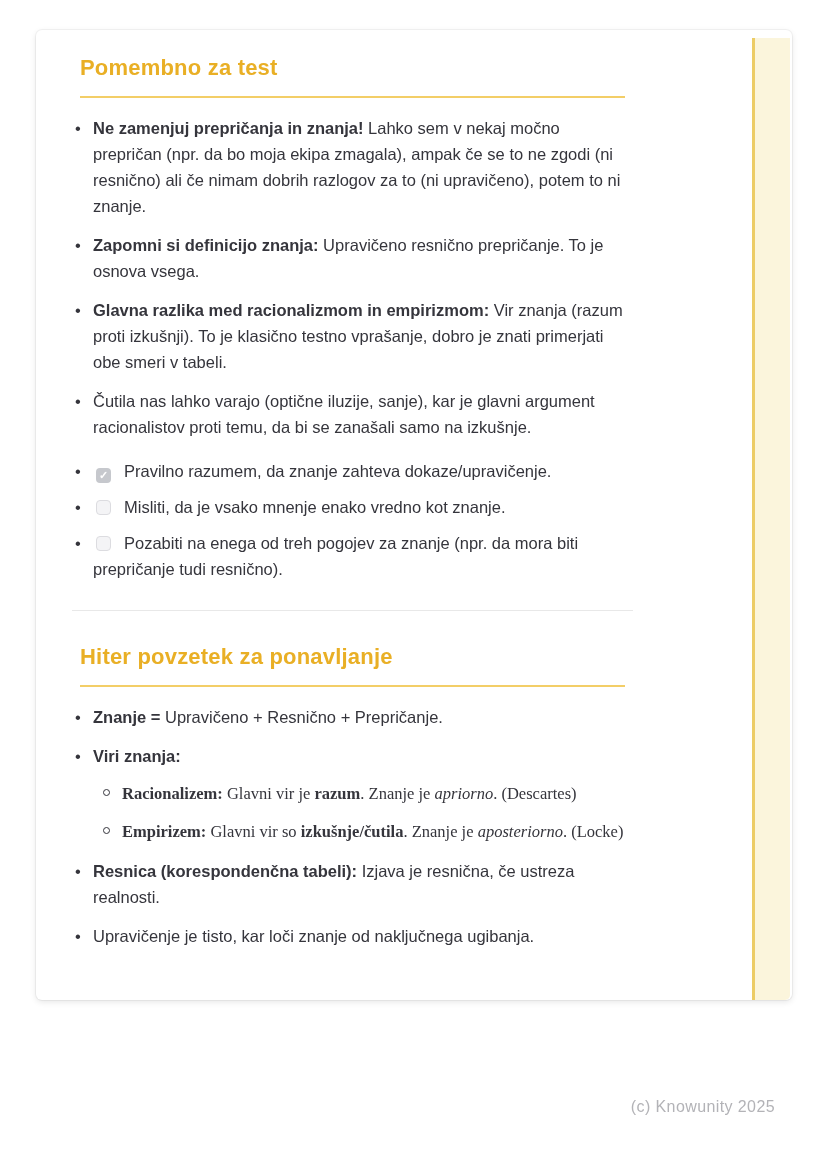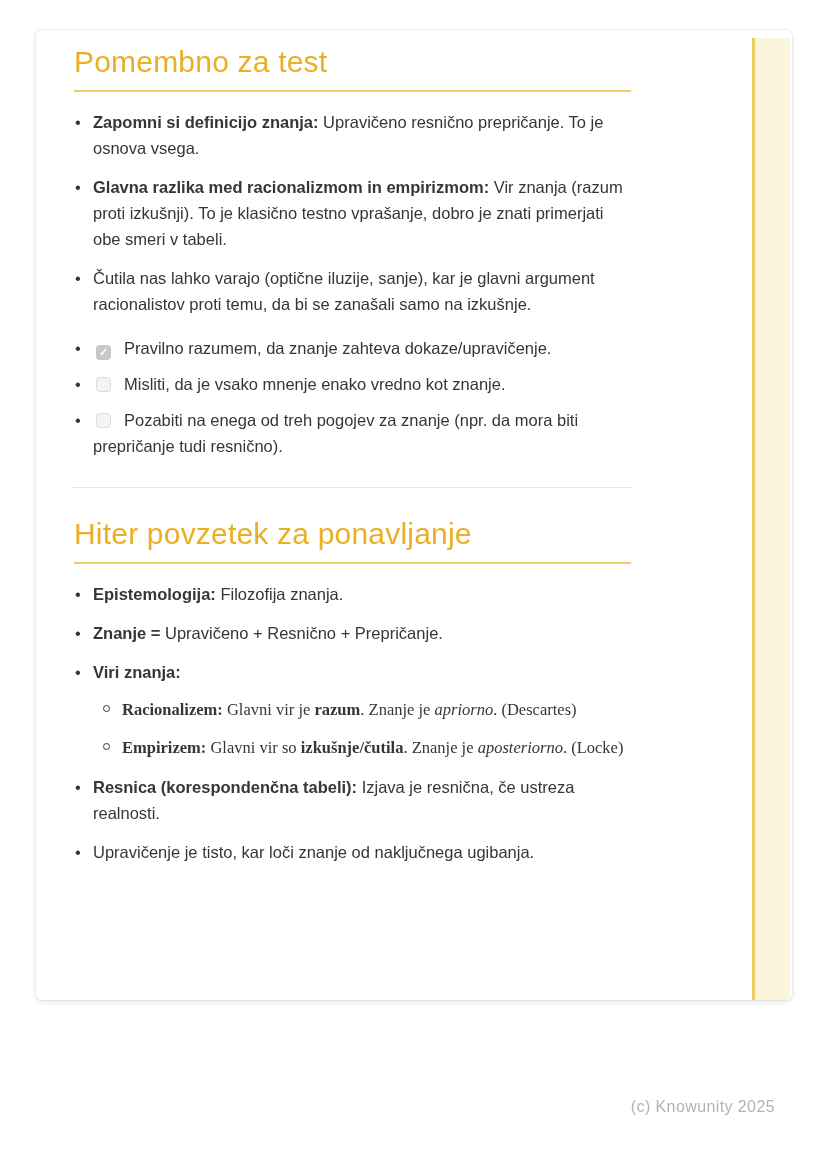--- a/index.html
+++ b/index.html
@@ -27,23 +27,23 @@
   }
   .content {
     position: absolute; left: 36px; top: 0;
     width: 561px;
     padding-top: 14px;
     color: var(--text, #35353C);
     font-size: 16.5px;
     line-height: 26px;
   }
   .section-title {
-    font-size: 30px; line-height: 31px; font-weight: 400;
+    font-size: 22px; line-height: 31px; font-weight: 700;
     color: var(--accent-yellow, #E9AF25);
-    margin: 2px; padding: 0 0 13px 0;
+    margin: 8px; padding: 0 0 13px 0;
     border-bottom: 2px solid var(--underline-yellow, #F3CE67);
     letter-spacing: 0.2px;
   }
   .section-title.mt { margin-top: 30px; }
   .divider {
     border-top: 1px solid var(--divider, #E8E8E8);
     margin-top: 28px;
   }
   .subheading { font-weight: 700; margin-top: 22px; }
   ul { list-style: none; margin: 17px 0 0 0; padding: 0; }
@@ -83,33 +83,33 @@
 </style>
 </head>
 <body>
 
 <div class="canvas">
   <div class="card">
     <div class="strip"></div>
     <div class="content">
         <h1 class="section-title">Pomembno za test</h1>
         <ul class="bullets">
+          <li><span class="b">Ne zamenjuj prepričanja in znanja!</span><span> Lahko sem v nekaj močno prepričan (npr. da bo moja ekipa zmagala), ampak če se to ne zgodi (ni resnično) ali če nimam dobrih razlogov za to (ni upravičeno), potem to ni znanje.</span></li>
           <li><span class="b">Zapomni si definicijo znanja:</span><span> Upravičeno resnično prepričanje. To je osnova vsega.</span></li>
           <li><span class="b">Glavna razlika med racionalizmom in empirizmom:</span><span> Vir znanja (razum proti izkušnji). To je klasično testno vprašanje, dobro je znati primerjati obe smeri v tabeli.</span></li>
           <li><span>Čutila nas lahko varajo (optične iluzije, sanje), kar je glavni argument racionalistov proti temu, da bi se zanašali samo na izkušnje.</span></li>
         </ul>
         <ul class="checklist">
           <li><span class="checkbox checked">✓</span><span>Pravilno razumem, da znanje zahteva dokaze/upravičenje.</span></li>
           <li><span class="checkbox unchecked"></span><span>Misliti, da je vsako mnenje enako vredno kot znanje.</span></li>
           <li><span class="checkbox unchecked"></span><span>Pozabiti na enega od treh pogojev za znanje (npr. da mora biti prepričanje tudi resnično).</span></li>
         </ul>
         <div class="divider"></div>
         <h1 class="section-title mt">Hiter povzetek za ponavljanje</h1>
         <ul class="bullets">
-          <li><span class="b">Epistemologija:</span><span> Filozofija znanja.</span></li>
           <li><span class="b">Znanje =</span><span> Upravičeno + Resnično + Prepričanje.</span></li>
           <li><span class="b">Viri znanja:</span><ul class="sub">
               <li><span class="b">Racionalizem:</span><span> Glavni vir je </span><span class="b">razum</span><span>. Znanje je </span><span class="i">apriorno</span><span>. (Descartes)</span></li>
               <li><span class="b">Empirizem:</span><span> Glavni vir so </span><span class="b">izkušnje/čutila</span><span>. Znanje je </span><span class="i">aposteriorno</span><span>. (Locke)</span></li>
             </ul></li>
           <li><span class="b">Resnica (korespondenčna tabeli):</span><span> Izjava je resnična, če ustreza realnosti.</span></li>
           <li><span>Upravičenje je tisto, kar loči znanje od naključnega ugibanja.</span></li>
         </ul>
       </div>
   </div>

